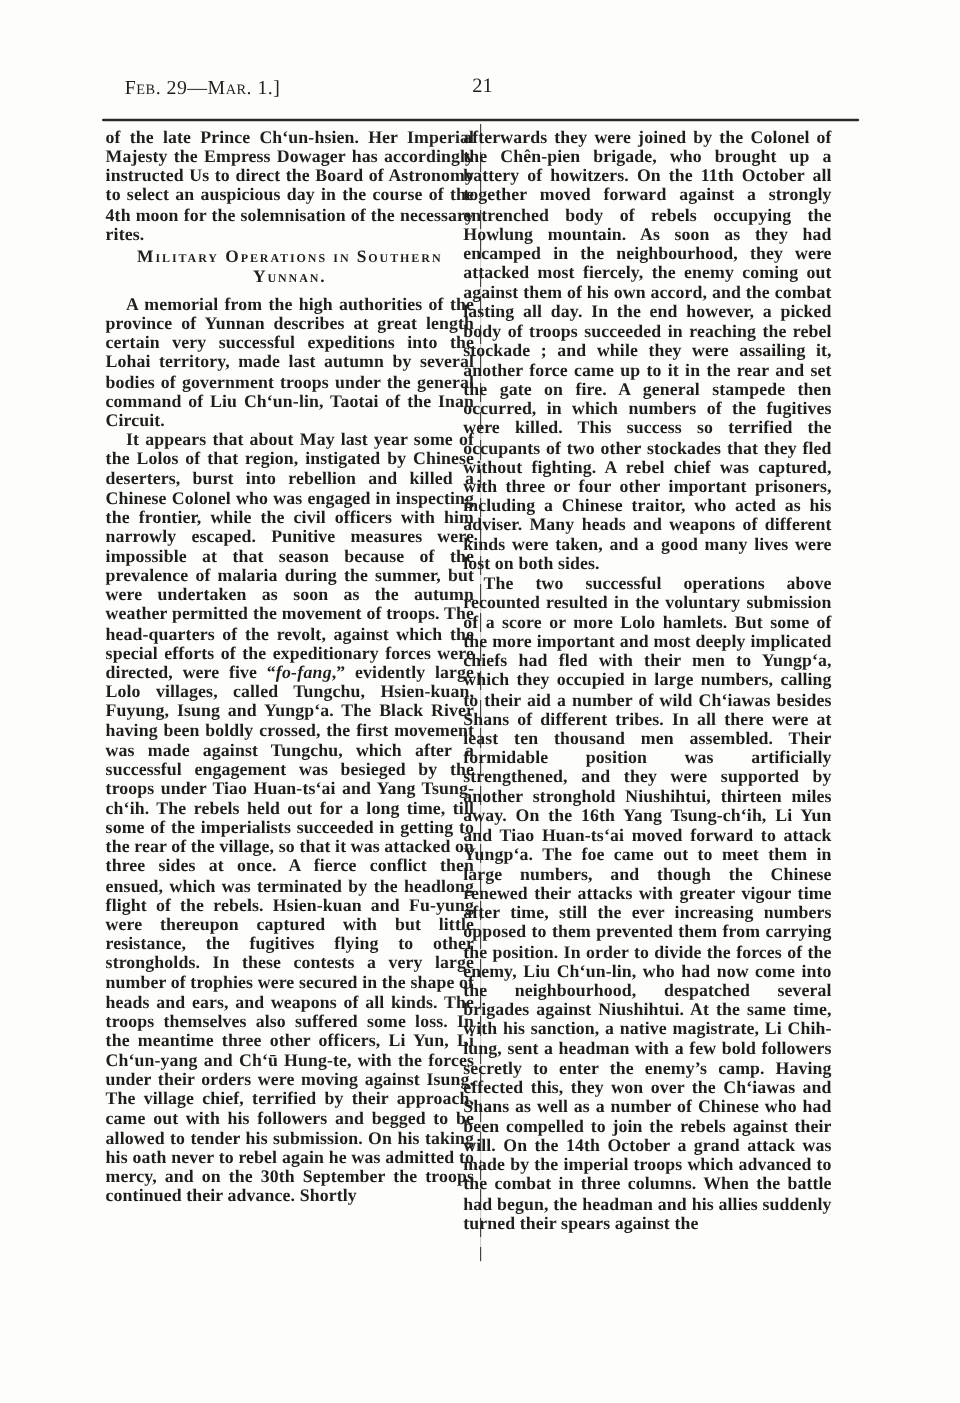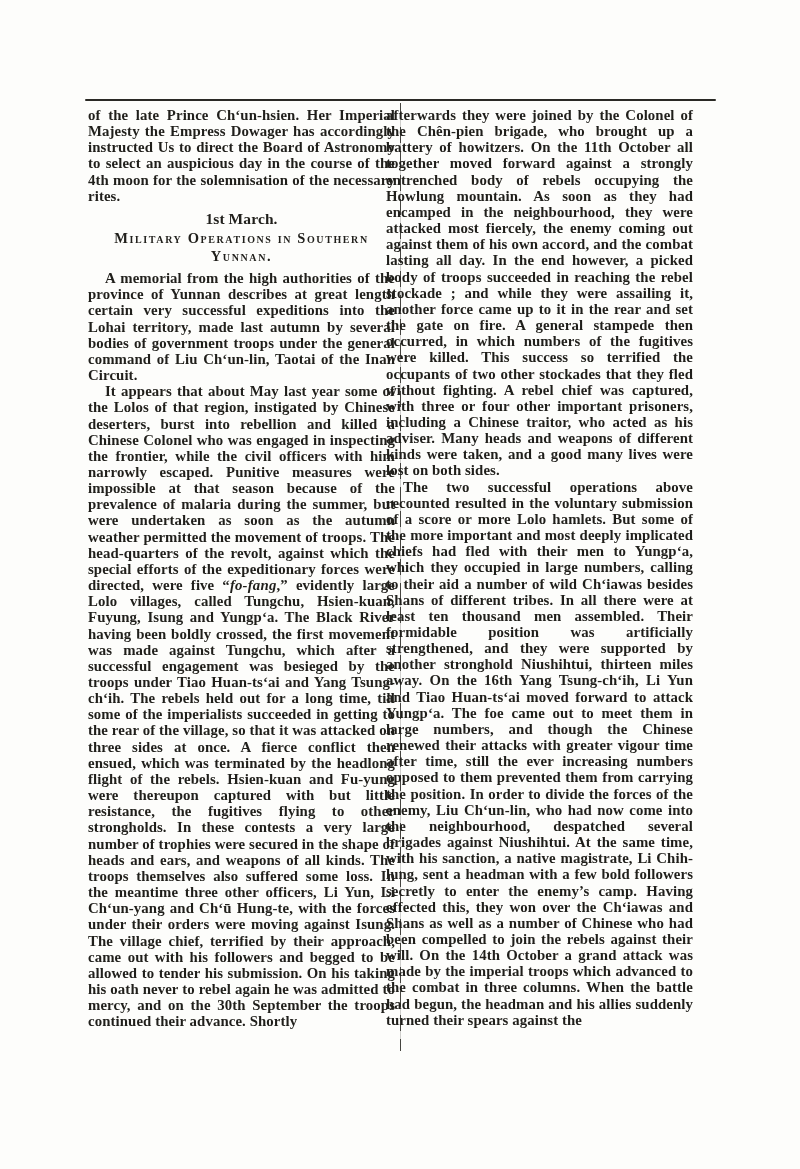--- a/index.html
+++ b/index.html
@@ -97,28 +97,31 @@
     letter-spacing: 1.6px;
   }
   .article-title .title-line { display: block; }
   .ital { font-style: italic; letter-spacing: 0.2px; }
 </style>
 </head>
 <body>
 
 <div class="page">
 
+  <div class="running-head">
+    <span class="issue-dates">Feb. 29—Mar. 1.]</span>
+    <span class="page-number">21</span>
+  </div>
 
   <div class="head-rule"></div>
 
   <div class="col-divider"></div>
 
   <div class="column column-left">
     <p class="para">of the late Prince Ch‘un-hsien. Her Imperial Majesty the Empress Dowager has accordingly instructed Us to direct the Board of Astronomy to select an auspicious day in the course of the 4th moon for the solemnisation of the necessary rites.</p>
-    <p class="para heading-date">1st March.</p>
     <p class="para article-title">
       <span class="title-line">Military Operations in Southern</span>
       <span class="title-line">Yunnan.</span>
     </p>
     <p class="para indent">A memorial from the high authorities of the province of Yunnan describes at great length certain very successful expeditions into the Lohai territory, made last autumn by several bodies of government troops under the general command of Liu Ch‘un-lin, Taotai of the Inan Circuit.</p>
     <p class="para indent">
       <span>It appears that about May last year some of the Lolos of that region, instigated by Chinese deserters, burst into rebellion and killed a Chinese Colonel who was engaged in inspecting the frontier, while the civil officers with him narrowly escaped. Punitive measures were impossible at that season because of the prevalence of malaria during the summer, but were undertaken as soon as the autumn weather permitted the movement of troops. The head-quarters of the revolt, against which the special efforts of the expeditionary forces were directed, were five “</span><span class="ital">fo-fang</span><span>,” evidently large Lolo villages, called Tungchu, Hsien-kuan, Fuyung, Isung and Yungp‘a. The Black River having been boldly crossed, the first movement was made against Tungchu, which after a successful engagement was besieged by the troops under Tiao Huan-ts‘ai and Yang Tsung-ch‘ih. The rebels held out for a long time, till some of the imperialists succeeded in getting to the rear of the village, so that it was attacked on three sides at once. A fierce conflict then ensued, which was terminated by the headlong flight of the rebels. Hsien-kuan and Fu-yung were thereupon captured with but little resistance, the fugitives flying to other strongholds. In these contests a very large number of trophies were secured in the shape of heads and ears, and weapons of all kinds. The troops themselves also suffered some loss. In the meantime three other officers, Li Yun, Li Ch‘un-yang and Ch‘ū Hung-te, with the forces under their orders were moving against Isung. The village chief, terrified by their approach, came out with his followers and begged to be allowed to tender his submission. On his taking his oath never to rebel again he was admitted to mercy, and on the 30th September the troops continued their advance. Shortly</span>
     </p>
   </div>
 

